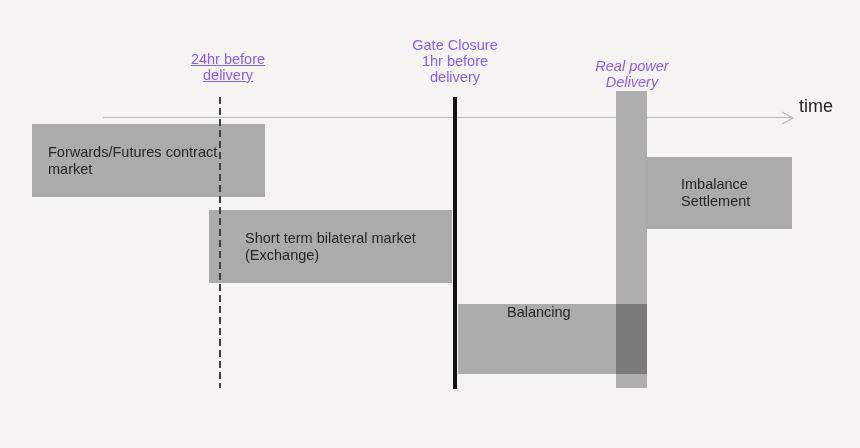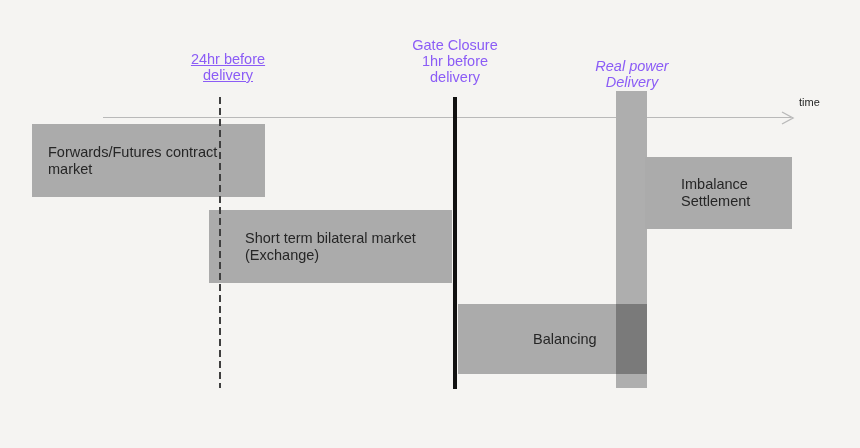--- a/index.html
+++ b/index.html
@@ -25,21 +25,21 @@
     background: #b9b9b9;
     z-index: 1;
   }
   .axis-arrowhead {
     left: 779px; top: 110px;
     width: 16px; height: 16px;
     z-index: 1;
   }
   .axis-label {
     left: 799px; top: 96px;
-    font-size: 11px;
+    font-size: 18px;
     color: #1f1f1f;
     z-index: 5;
   }
 
   
   .marker-label {
     text-align: center;
     font-size: 14.5px;
     line-height: 16px;
     color: #8b5cf6;
@@ -95,21 +95,22 @@
     padding-left: 16px;
   }
   .box-short-term {
     left: 209px; top: 210px;
     width: 243px; height: 73px;
     padding-left: 36px;
   }
   .box-balancing {
     left: 458px; top: 304px;
     width: 188px; height: 70px;
-    padding-left: 75px;
+    padding-left: 49px;
+    justify-content: space-between;
   }
   .box-imbalance {
     left: 645px; top: 157px;
     width: 147px; height: 72px;
     padding-left: 36px;
   }
 </style>
 </head>
 <body>
 

